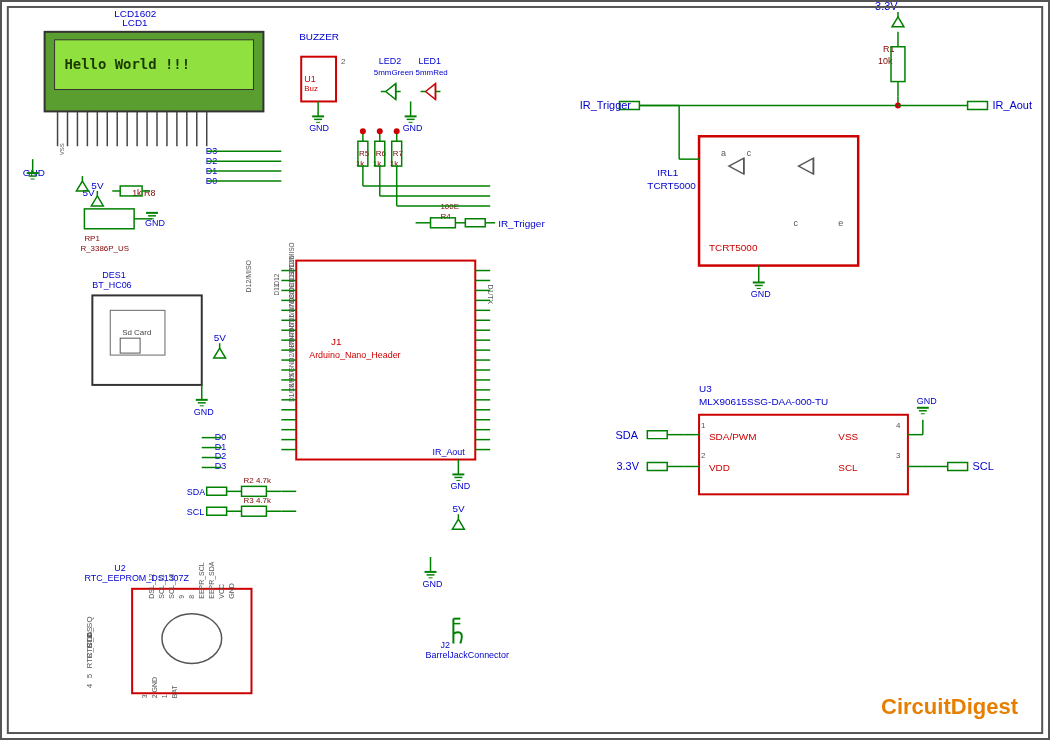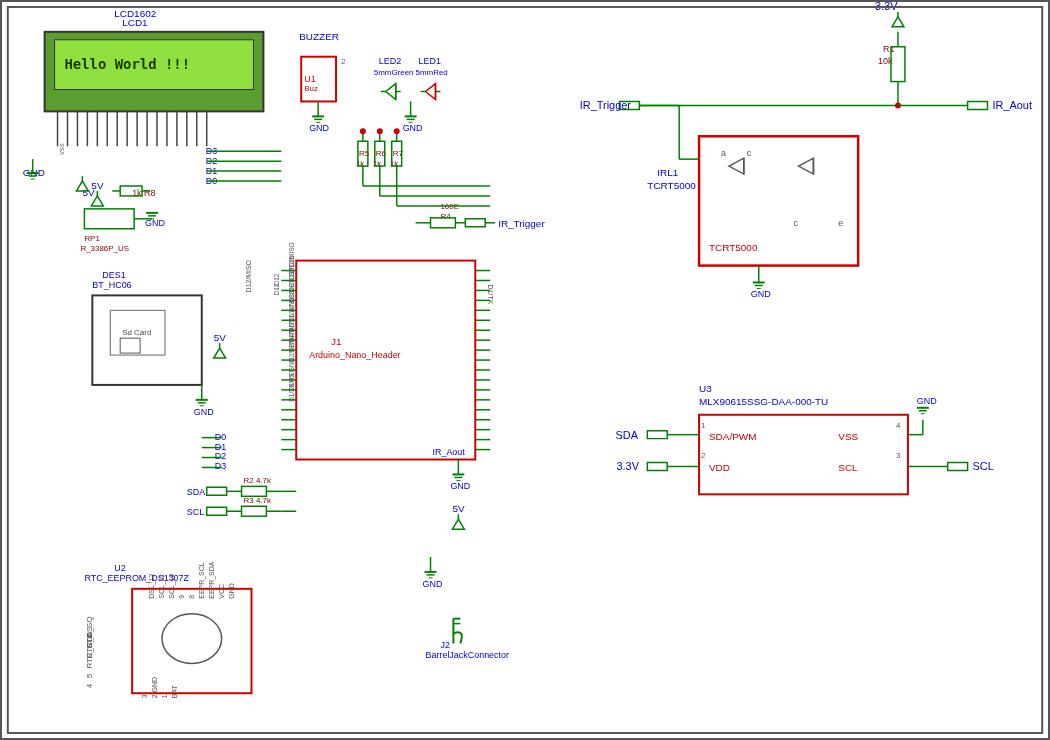--- a/index.html
+++ b/index.html
@@ -450,13 +450,16 @@
     <line x1="280" y1="492" x2="295" y2="492" stroke="green" stroke-width="1.5"></line>
     <line x1="280" y1="512" x2="295" y2="512" stroke="green" stroke-width="1.5"></line>
 
     <circle cx="362" cy="130" r="3" fill="#cc0000"></circle>
     <circle cx="379" cy="130" r="3" fill="#cc0000"></circle>
     <circle cx="396" cy="130" r="3" fill="#cc0000"></circle>
 
     <rect x="5" y="5" width="1040" height="730" fill="none" stroke="#555" stroke-width="2"></rect>
   </svg>
 
+  <div class="brand">
+    <span>Circuit</span><span>Digest</span>
+  </div>
 </div>
 
 </body></html>

